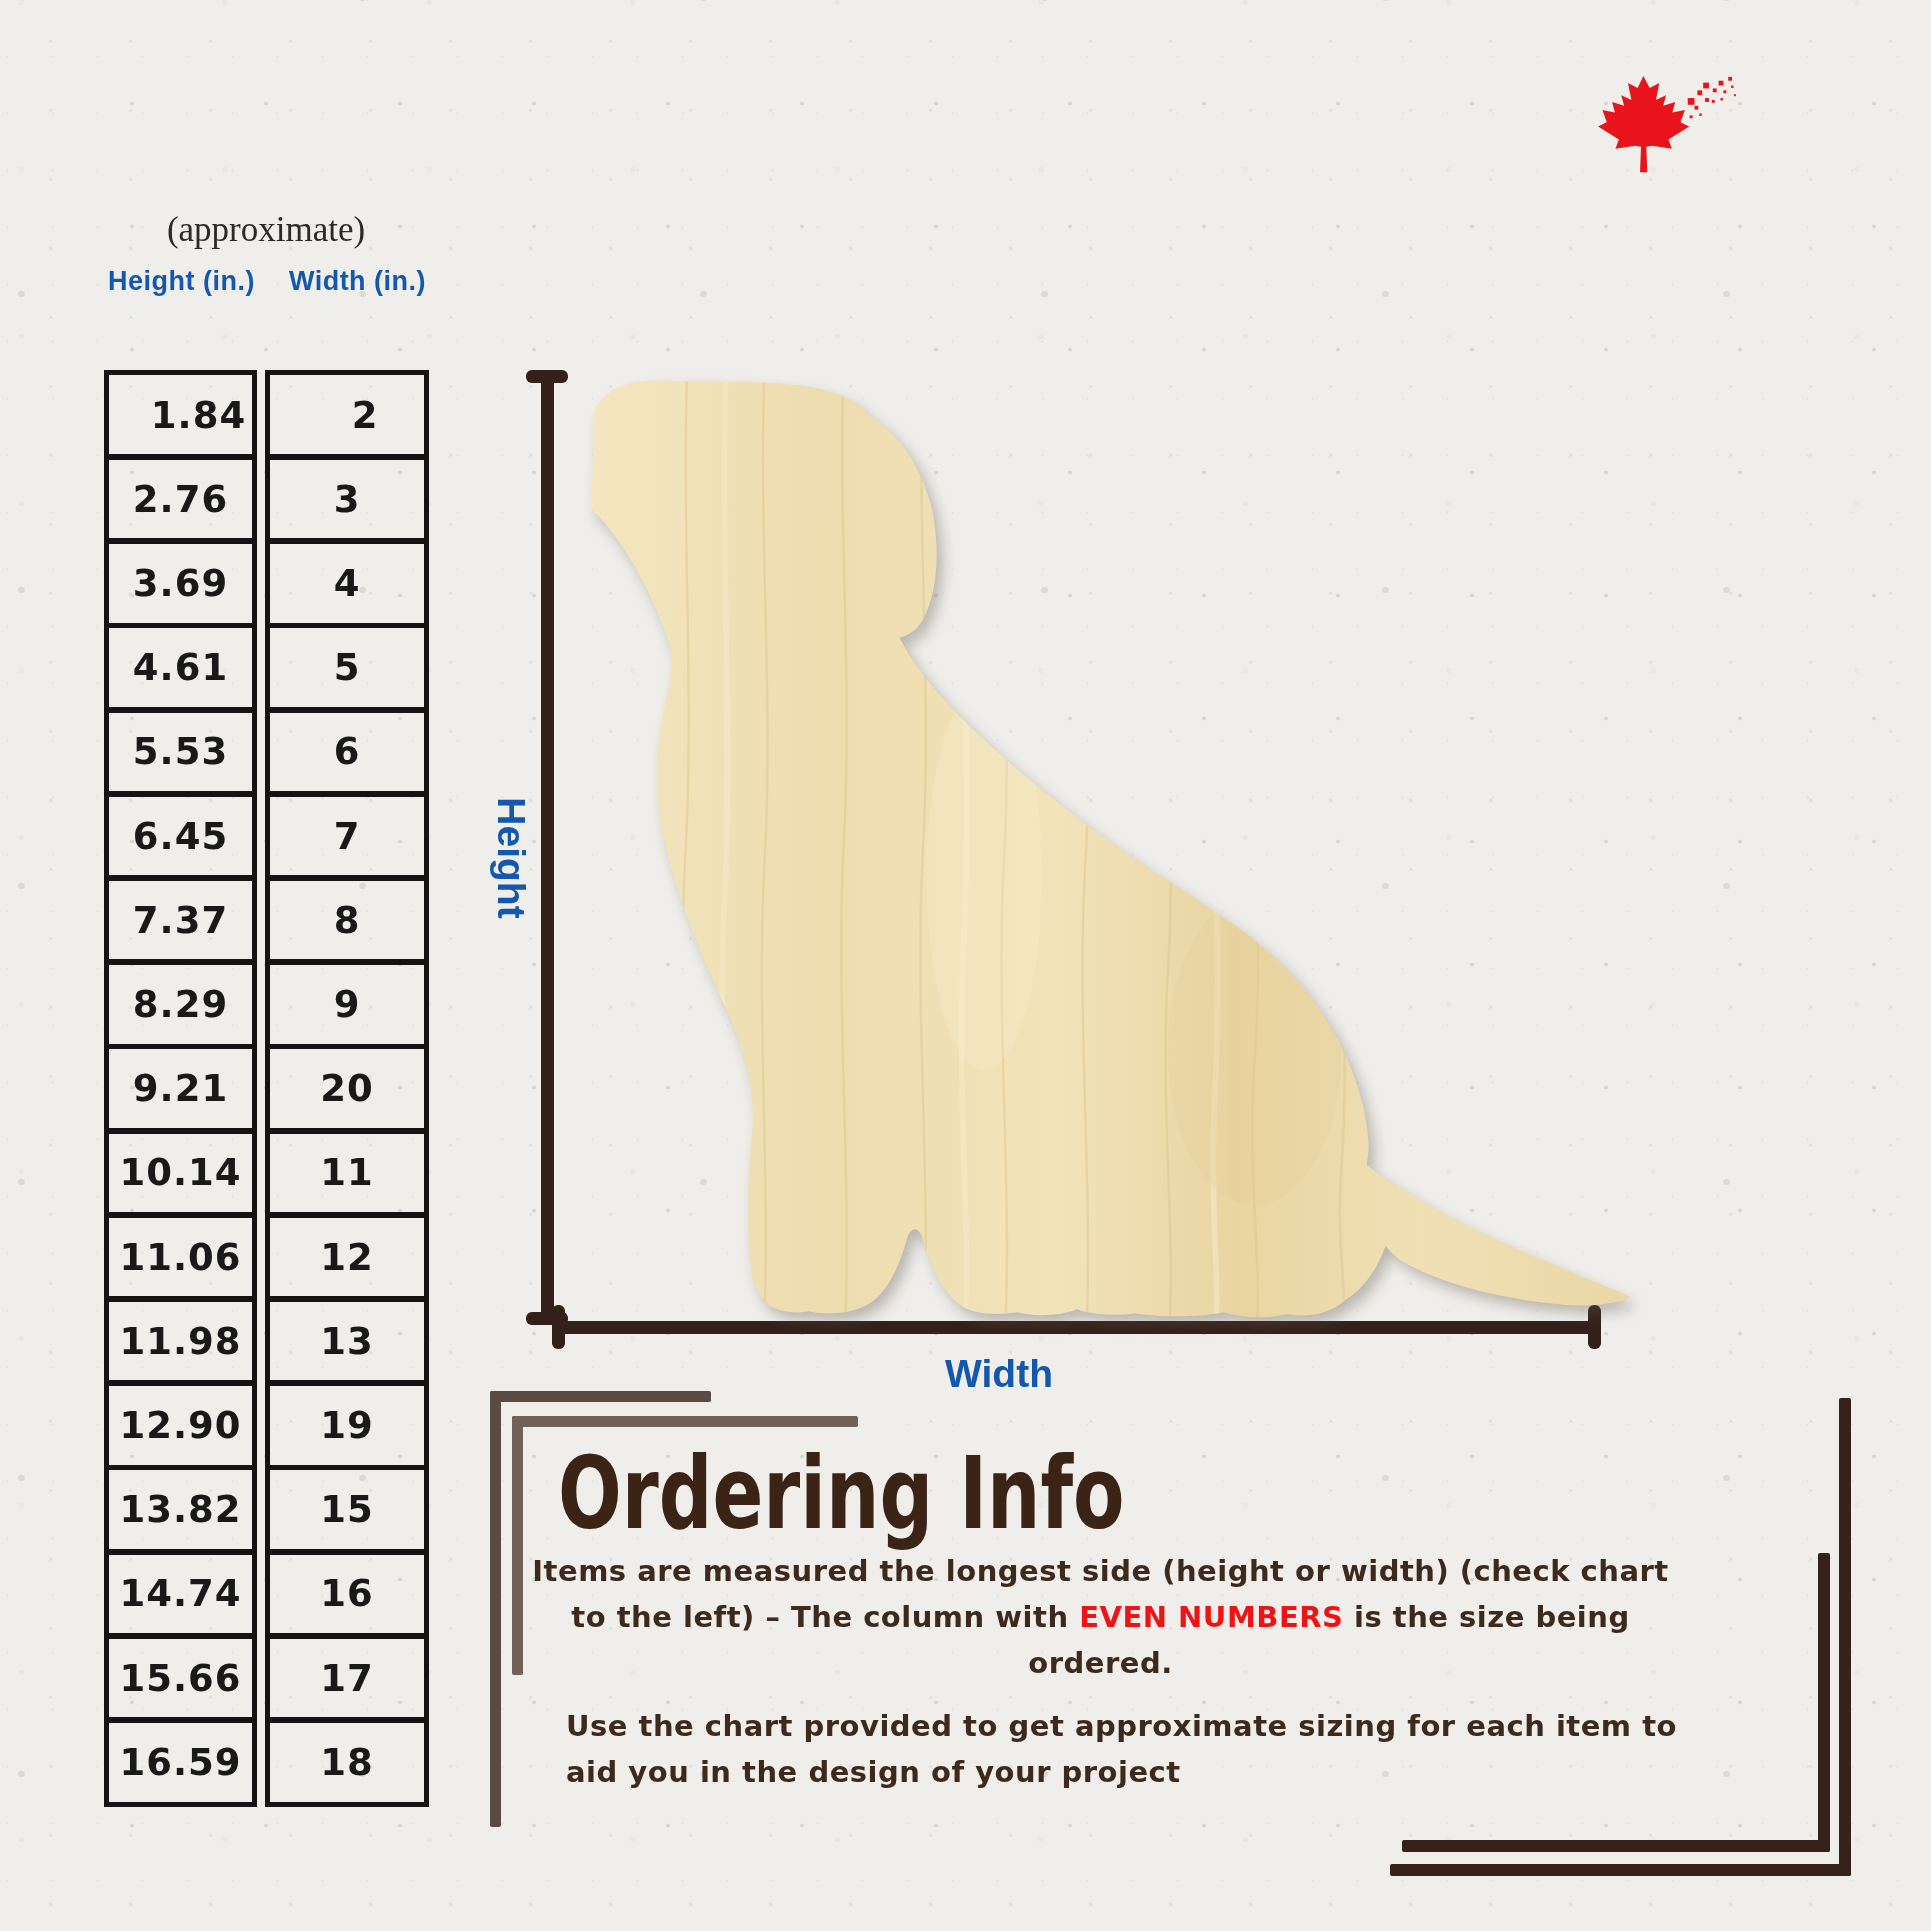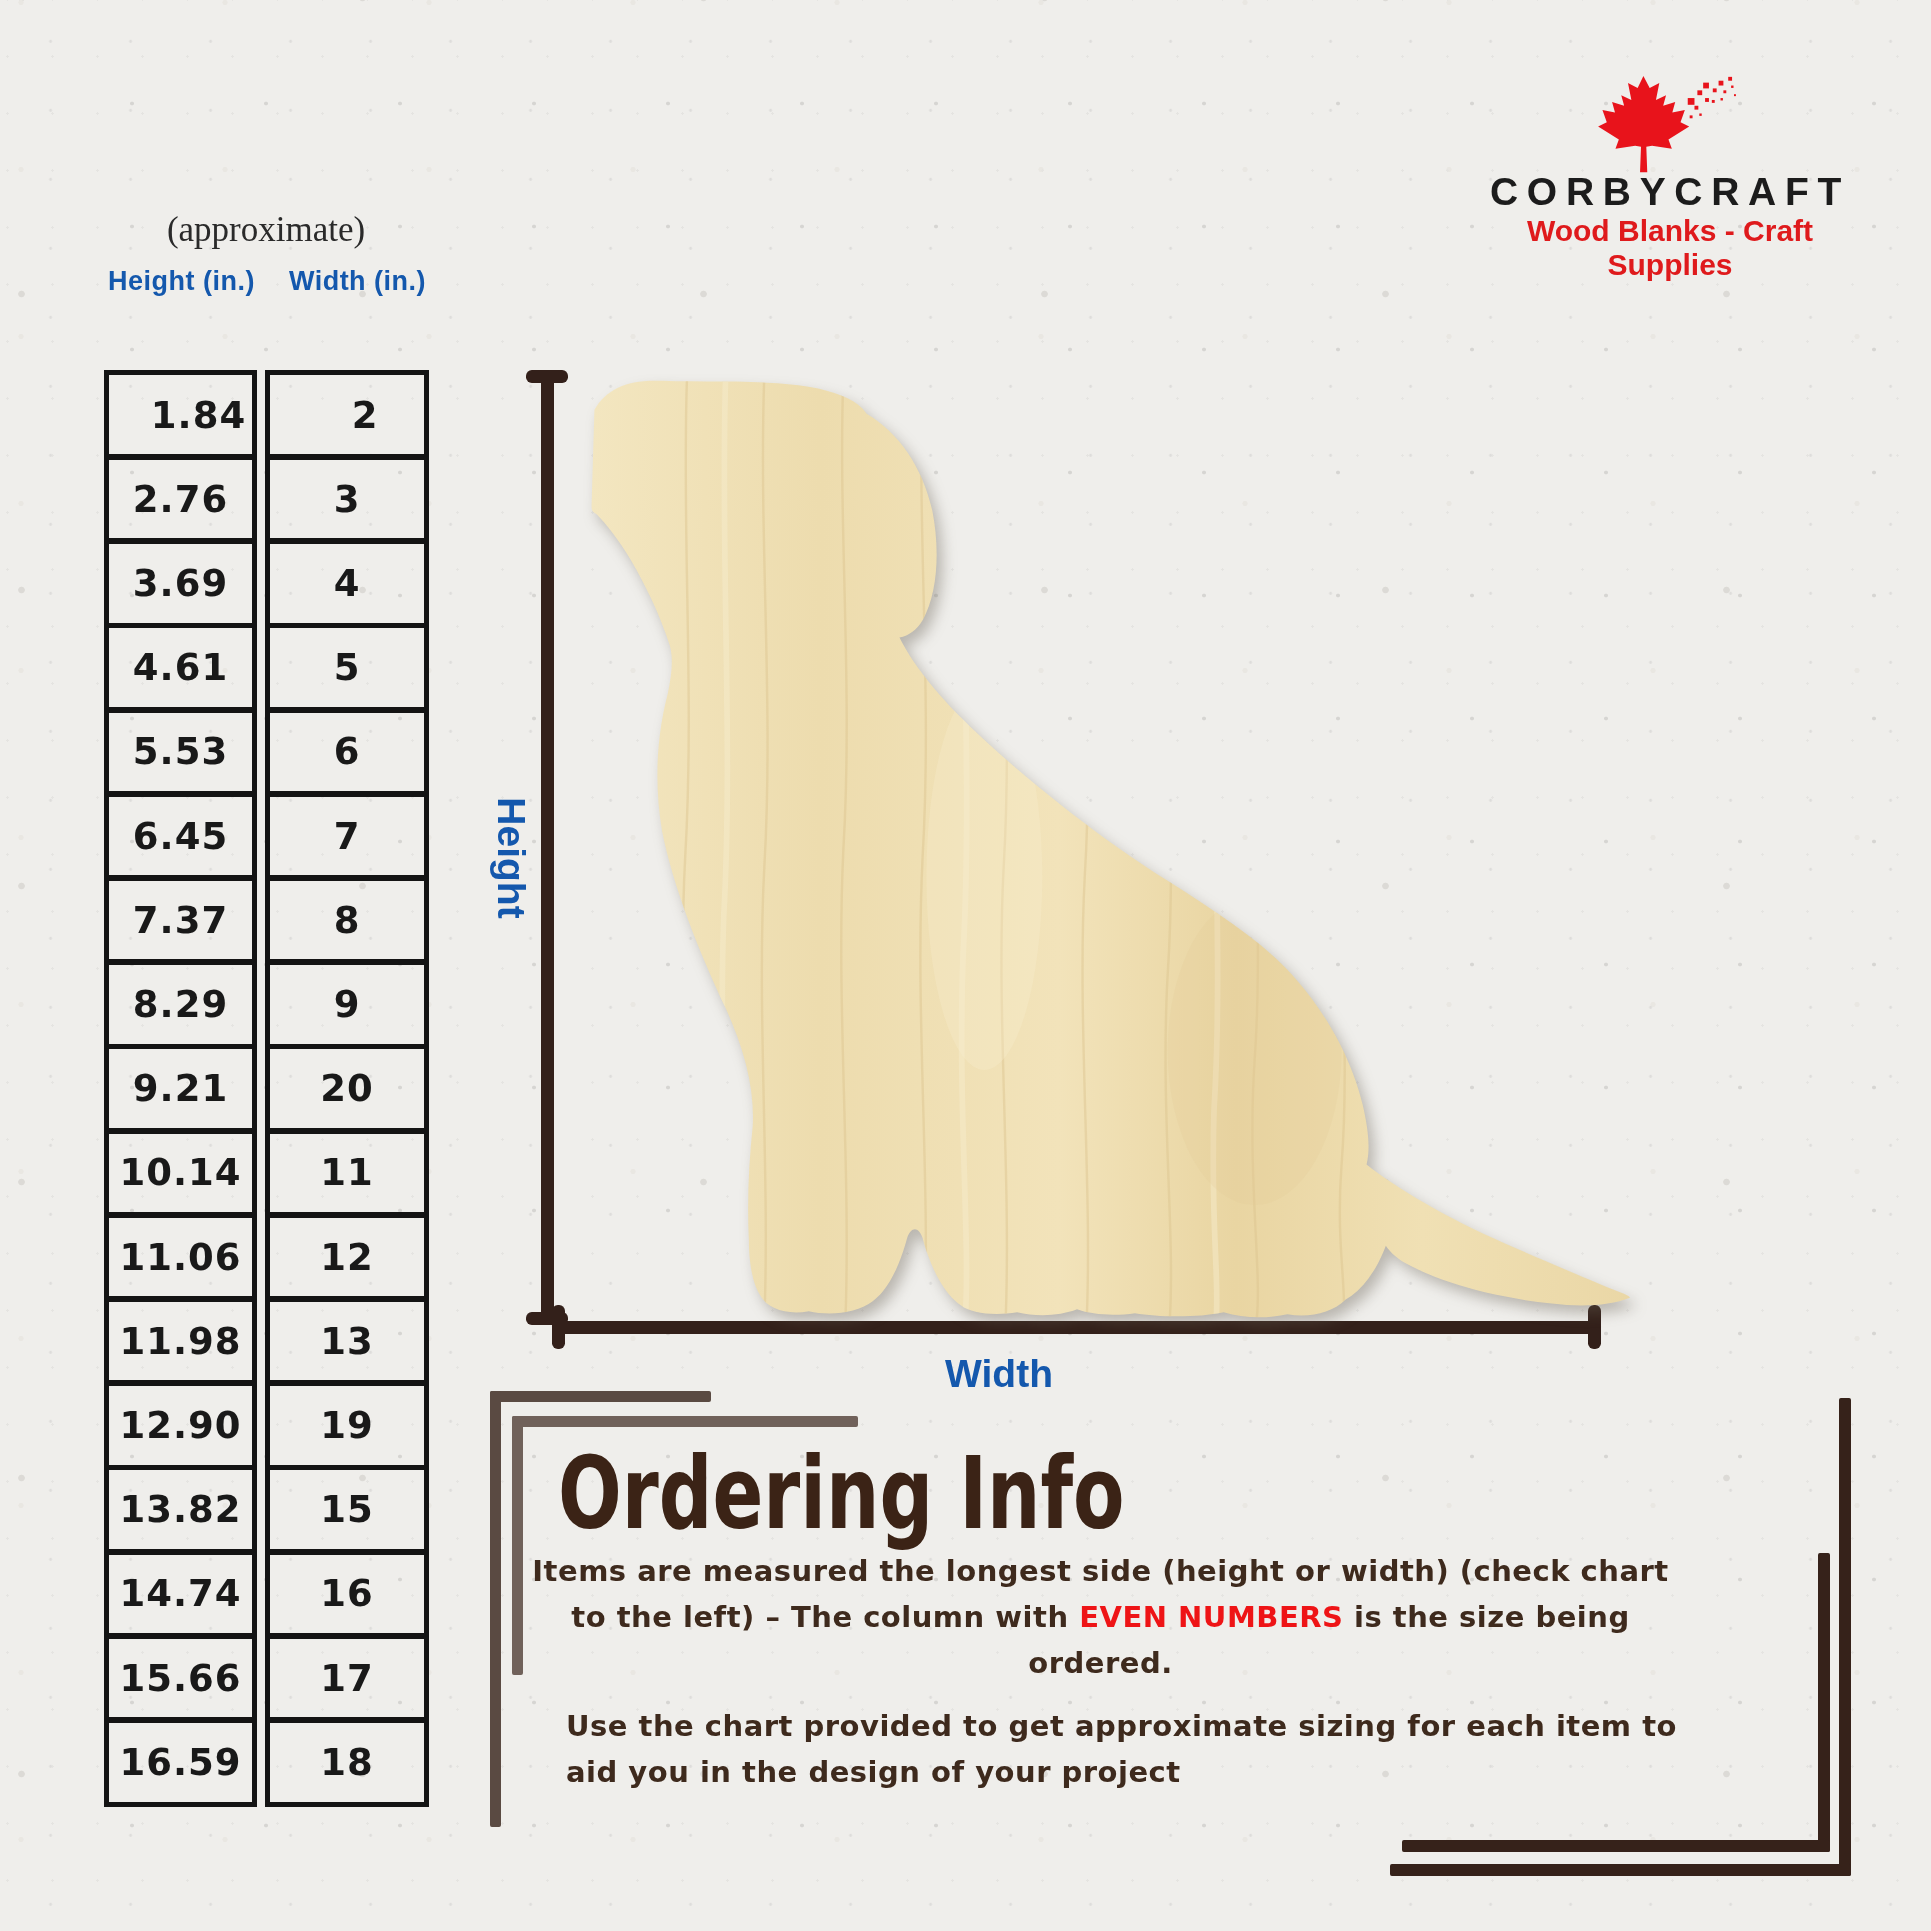--- a/index.html
+++ b/index.html
@@ -127,22 +127,20 @@
       <rect x="133" y="18" width="3" height="3"></rect>
       <rect x="121" y="28" width="3" height="3"></rect>
       <rect x="138" y="4" width="4" height="4"></rect>
       <rect x="141" y="13" width="2.5" height="2.5"></rect>
       <rect x="130" y="26" width="2.5" height="2.5"></rect>
       <rect x="98" y="44" width="3" height="3"></rect>
       <rect x="108" y="42" width="2.5" height="2.5"></rect>
       <rect x="144" y="22" width="2" height="2"></rect>
     </g>
   </svg>
-  <div class="abs logo-name">CORBYCRAFT</div>
-  <div class="abs logo-tag">Wood Blanks - Craft Supplies</div>
 
 
   <div class="abs mline h-line"></div>
   <div class="abs mline h-cap-top"></div>
   <div class="abs mline h-cap-bot"></div>
   <div class="abs meas-label height-label">Height</div>
 
   <div class="abs mline w-line"></div>
   <div class="abs mline w-cap-left"></div>
   <div class="abs mline w-cap-right"></div>

